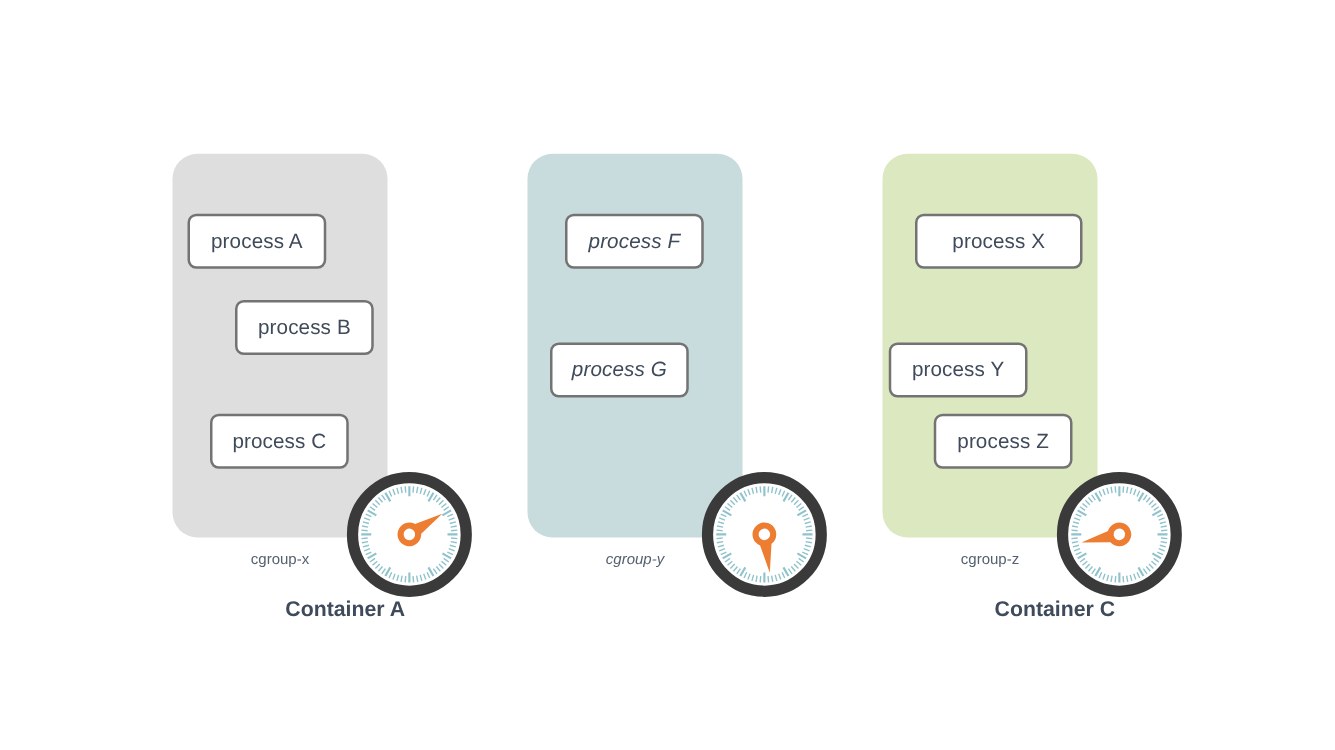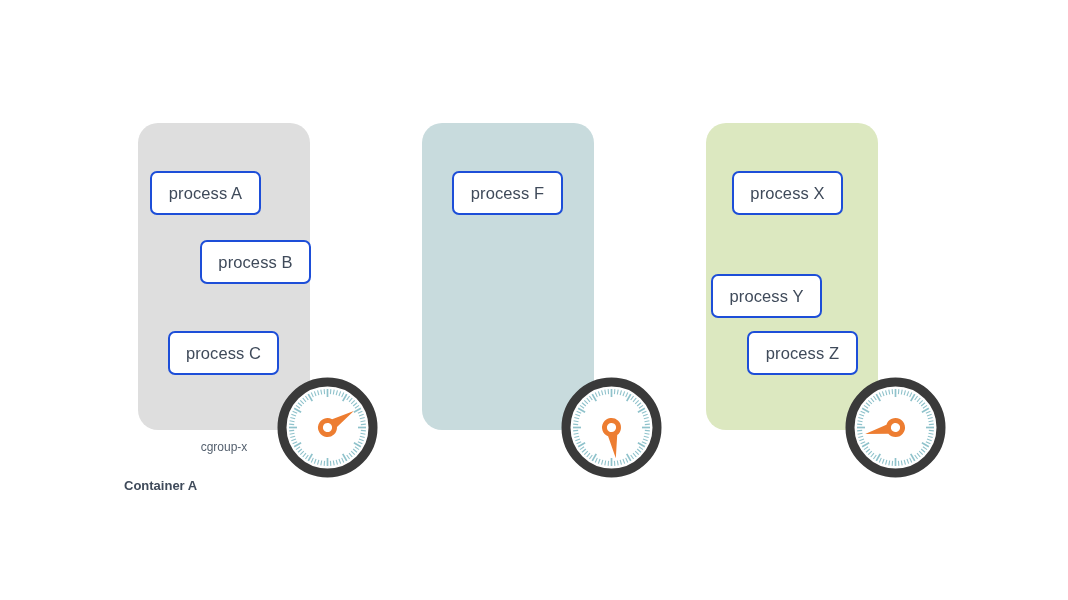--- a/index.html
+++ b/index.html
@@ -29,21 +29,21 @@
     left: 14px;
     top: 123px;
     width: 172px;
     height: 307px;
     border-radius: 20px;
   }
   .proc-box {
     position: absolute;
     box-sizing: border-box;
     background: #ffffff;
-    border: 2px solid #1d4ed8;
+    border: 2px solid #737373;
     border-radius: 7px;
     height: 44px;
     display: flex;
     align-items: center;
     justify-content: center;
     color: #3f4a5a;
     font-size: 16.5px;
     letter-spacing: 0.1px;
     white-space: nowrap;
   }
@@ -55,43 +55,43 @@
     text-align: center;
     font-size: 12px;
     color: #55616f;
     white-space: nowrap;
   }
   .container-label {
     position: absolute;
     top: 478px;
     left: 0;
     width: 200px;
-    text-align: left;
-    font-size: 13px;
+    text-align: right;
+    font-size: 17px;
     font-weight: bold;
     color: #3f4a5a;
     white-space: nowrap;
   }
   .gauge {
     position: absolute;
     width: 101px;
     height: 101px;
   }
   .gauge svg {
     display: block;
   }
 </style>
 </head>
 <body>
 
 <div id="stage">
     <div class="column" style="left: 124px;">
       <div class="panel" style="background: rgb(222, 222, 222);"></div>
       <div class="proc-box" style="left: 26px; top: 171px; width: 111px;">process A</div>
-      <div class="proc-box" style="left: 64px; top: 240px; width: 111px; margin-left: 12px;">process B</div>
+      <div class="proc-box" style="left: 64px; top: 240px; width: 111px;">process B</div>
       <div class="proc-box" style="left: 44px; top: 331px; width: 111px;">process C</div>
       <div class="cgroup-label">cgroup-x</div>
       <div class="container-label">Container A</div>
       <div class="gauge" style="left: 153px; top: 377px;">
         <svg width="101" height="101" viewBox="0 0 101 101">
           <circle cx="50.5" cy="50.5" r="46" fill="#FFFFFF"></circle>
           <g stroke="#8fc2cb" stroke-linecap="butt">
             <line x1="50.5" y1="12" x2="50.5" y2="20" stroke-width="1.7"></line>
             <line x1="53.85549609578484" y1="12.1465041234678" x2="53.41971738204655" y2="17.127477613926523" stroke-width="1.1"></line>
             <line x1="57.18545484017682" y1="12.58490150902999" x2="56.31721395184217" y2="17.50894027409103" stroke-width="1.1"></line>
@@ -166,23 +166,25 @@
             <line x1="47.144503904215156" y1="12.1465041234678" x2="47.58028261795345" y2="17.127477613926523" stroke-width="1.1"></line>
           </g>
           <circle cx="50.5" cy="50.5" r="45.5" fill="none" stroke="#3a3a3a" stroke-width="9"></circle>
           <g transform="rotate(58 50.5 50.5)">
             <path d="M 45.9 42.18796053907346 L 50.5 19.5 L 55.1 42.18796053907346 A 9.5 9.5 0 1 1 45.9 42.18796053907346 Z" fill="#ED7D31"></path>
             <circle cx="50.5" cy="50.5" r="4.6" fill="#FFFFFF"></circle>
           </g>
         </svg>
       </div>
     </div>
-    <div class="column" style="left: 408px;">
+    <div class="column" style="left: 408px; font-style: italic;">
       <div class="panel" style="background: rgb(200, 219, 221);"></div>
       <div class="proc-box" style="left: 44px; top: 171px; width: 111px;">process F</div>
+      <div class="proc-box" style="left: 32px; top: 274px; width: 111px;">process G</div>
+      <div class="cgroup-label">cgroup-y</div>
       <div class="gauge" style="left: 153px; top: 377px;">
         <svg width="101" height="101" viewBox="0 0 101 101">
           <circle cx="50.5" cy="50.5" r="46" fill="#FFFFFF"></circle>
           <g stroke="#8fc2cb" stroke-linecap="butt">
             <line x1="50.5" y1="12" x2="50.5" y2="20" stroke-width="1.7"></line>
             <line x1="53.85549609578484" y1="12.1465041234678" x2="53.41971738204655" y2="17.127477613926523" stroke-width="1.1"></line>
             <line x1="57.18545484017682" y1="12.58490150902999" x2="56.31721395184217" y2="17.50894027409103" stroke-width="1.1"></line>
             <line x1="60.464533236447046" y1="13.311855687870867" x2="59.17043801093445" y2="18.14148481931621" stroke-width="1.1"></line>
             <line x1="63.66777551803825" y1="14.321834099742532" x2="61.95767480140991" y2="19.020297203672072" stroke-width="1.1"></line>
             <line x1="66.77080307701692" y1="15.607150199088977" x2="64.65771176831343" y2="20.138689134272227" stroke-width="1.1"></line>
@@ -256,23 +258,25 @@
           <circle cx="50.5" cy="50.5" r="45.5" fill="none" stroke="#3a3a3a" stroke-width="9"></circle>
           <g transform="rotate(172 50.5 50.5)">
             <path d="M 45.9 42.18796053907346 L 50.5 19.5 L 55.1 42.18796053907346 A 9.5 9.5 0 1 1 45.9 42.18796053907346 Z" fill="#ED7D31"></path>
             <circle cx="50.5" cy="50.5" r="4.6" fill="#FFFFFF"></circle>
           </g>
         </svg>
       </div>
     </div>
     <div class="column" style="left: 692px;">
       <div class="panel" style="background: rgb(220, 232, 192);"></div>
-      <div class="proc-box" style="left: 40px; top: 171px; width: 111px;">process X</div>
+      <div class="proc-box" style="left: 40px; top: 171px; width: 134px;">process X</div>
       <div class="proc-box" style="left: 19px; top: 274px; width: 111px;">process Y</div>
       <div class="proc-box" style="left: 55px; top: 331px; width: 111px;">process Z</div>
+      <div class="cgroup-label">cgroup-z</div>
+      <div class="container-label">Container C</div>
       <div class="gauge" style="left: 153px; top: 377px;">
         <svg width="101" height="101" viewBox="0 0 101 101">
           <circle cx="50.5" cy="50.5" r="46" fill="#FFFFFF"></circle>
           <g stroke="#8fc2cb" stroke-linecap="butt">
             <line x1="50.5" y1="12" x2="50.5" y2="20" stroke-width="1.7"></line>
             <line x1="53.85549609578484" y1="12.1465041234678" x2="53.41971738204655" y2="17.127477613926523" stroke-width="1.1"></line>
             <line x1="57.18545484017682" y1="12.58490150902999" x2="56.31721395184217" y2="17.50894027409103" stroke-width="1.1"></line>
             <line x1="60.464533236447046" y1="13.311855687870867" x2="59.17043801093445" y2="18.14148481931621" stroke-width="1.1"></line>
             <line x1="63.66777551803825" y1="14.321834099742532" x2="61.95767480140991" y2="19.020297203672072" stroke-width="1.1"></line>
             <line x1="66.77080307701692" y1="15.607150199088977" x2="64.65771176831343" y2="20.138689134272227" stroke-width="1.1"></line>

